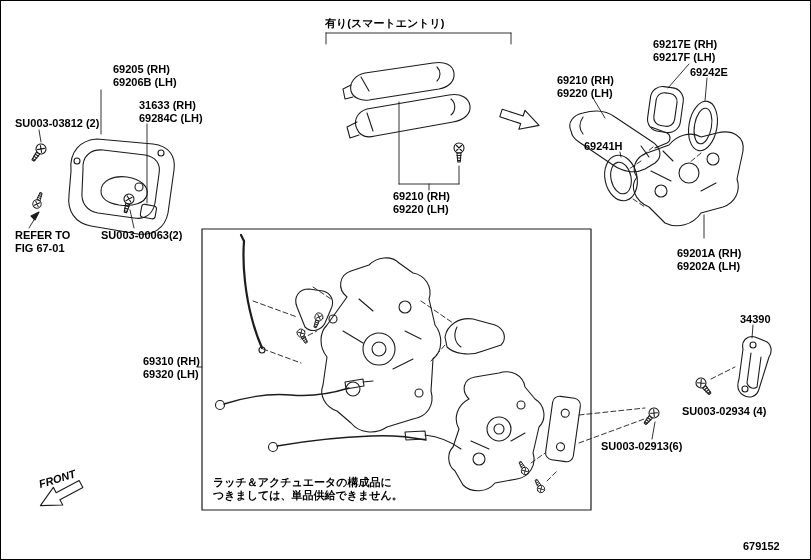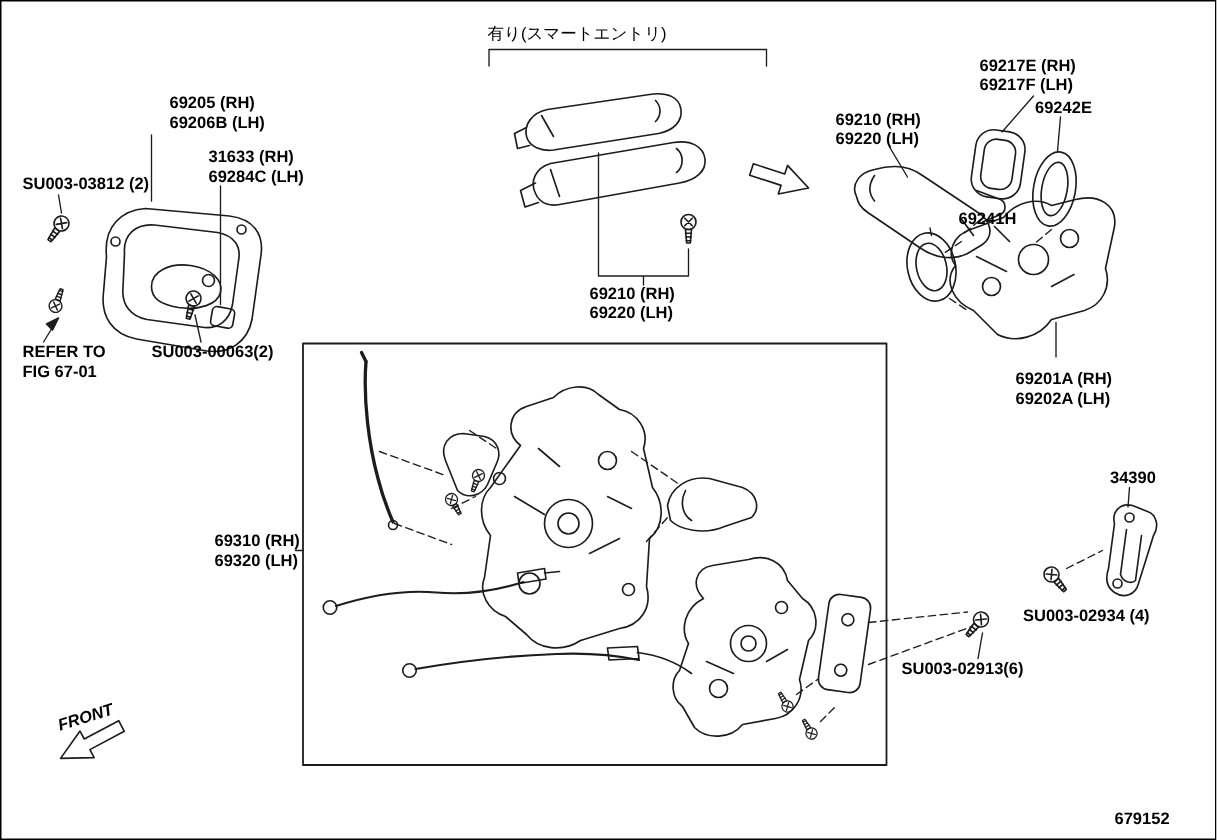--- a/index.html
+++ b/index.html
@@ -6,21 +6,21 @@
   .stage{
     position:relative;width:811px;height:560px;background:#ffffff;
     border:1px solid #000;box-sizing:border-box;
     font-family:"Liberation Sans",sans-serif;overflow:hidden;
   }
   svg.art{position:absolute;left:0;top:0;}
   .lbl{
     position:absolute;font-size:11px;font-weight:bold;color:#000;
     line-height:1.15;white-space:pre-line;letter-spacing:0;
   }
-  .lbl.jp{font-weight:normal;}
+  .lbl.jp{font-weight:bold;}
   .lbl.front{font-style:italic;transform:rotate(-17deg);transform-origin:left bottom;}
 </style>
 </head>
 <body>
 
 <div class="stage">
 
   <svg class="art" width="811" height="560" viewBox="0 0 811 560" xmlns="http://www.w3.org/2000/svg">
     <defs>
       <g id="g-screw">
@@ -230,23 +230,25 @@
 FIG 67-01</div>
   <div class="lbl" style="left:100px;top:228px">SU003-00063(2)</div>
   <div class="lbl jp" style="left:324px;top:16px">有り(スマートエントリ)</div>
   <div class="lbl" style="left:392px;top:189px">69210 (RH)
 69220 (LH)</div>
   <div class="lbl" style="left:556px;top:73px">69210 (RH)
 69220 (LH)</div>
   <div class="lbl" style="left:652px;top:37px">69217E (RH)
 69217F (LH)</div>
   <div class="lbl" style="left:689px;top:65px">69242E</div>
-  <div class="lbl" style="left:638px;top:139px">69241H</div>
+  <div class="lbl" style="left:583px;top:139px">69241H</div>
   <div class="lbl" style="left:676px;top:246px">69201A (RH)
 69202A (LH)</div>
   <div class="lbl" style="left:142px;top:354px">69310 (RH)
 69320 (LH)</div>
   <div class="lbl" style="left:739px;top:312px">34390</div>
   <div class="lbl" style="left:681px;top:404px">SU003-02934 (4)</div>
   <div class="lbl" style="left:600px;top:439px">SU003-02913(6)</div>
+  <div class="lbl jp" style="left:212px;top:475px">ラッチ＆アクチュエータの構成品に
+つきましては、単品供給できません。</div>
   <div class="lbl front" style="left:40px;top:477px">FRONT</div>
   <div class="lbl" style="left:742px;top:539px">679152</div>
 </div>
 
 </body></html>

